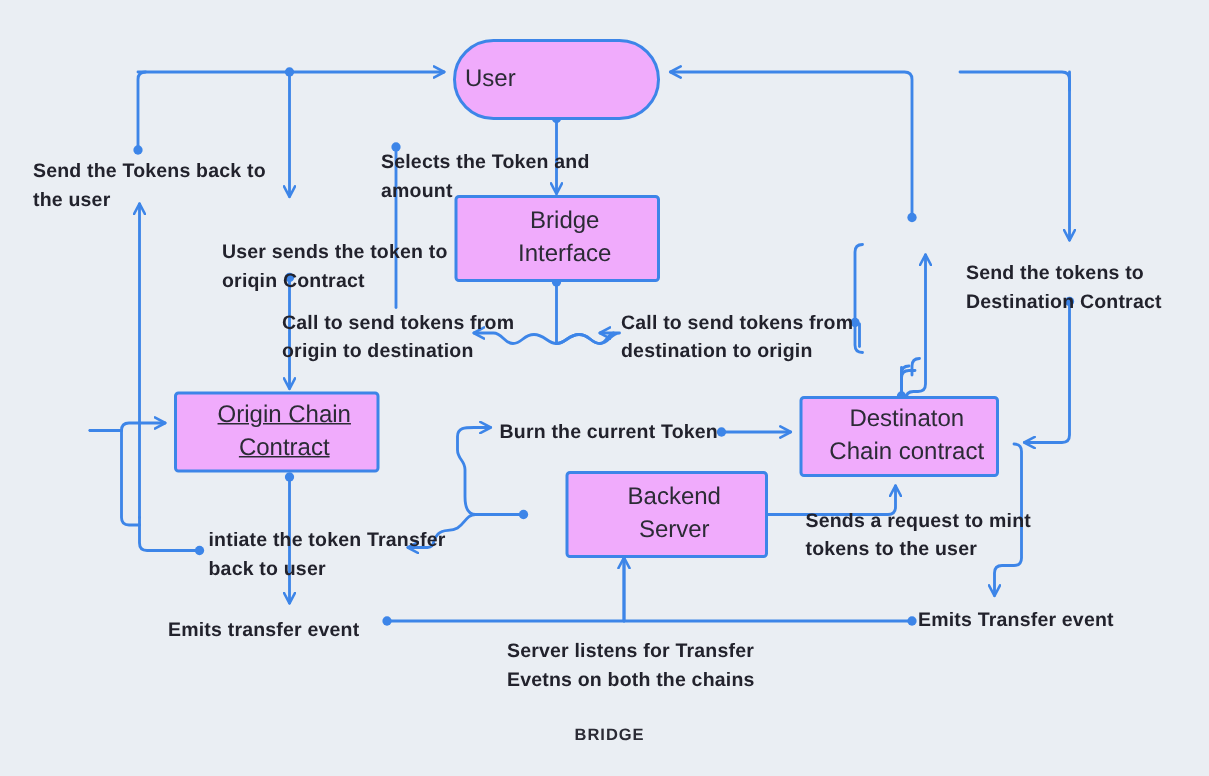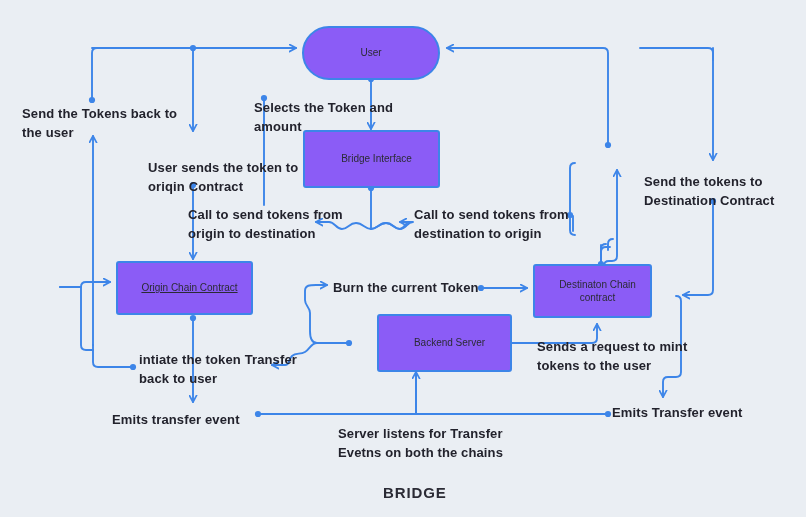--- a/index.html
+++ b/index.html
@@ -24,46 +24,45 @@
   svg#wires {
     position: absolute;
     top: 0;
     left: 0;
     width: 806px;
     height: 517px;
     pointer-events: none;
   }
   .node {
     position: absolute;
-    background: #8b5cf6;
+    background: #f0abfc;
     border: 2px solid #3d85e8;
     box-sizing: border-box;
     display: flex;
     align-items: center;
-    justify-content: center;
     text-align: center;
     color: #2b2b35;
-    font-size: 10px;
+    font-size: 16px;
     line-height: 1.35;
     padding: 2px 6px;
   }
   .node.rounded-box { border-radius: 3px; padding-left: 16px; }
   .node.pill { border-radius: 30px; }
   .label {
     position: absolute;
     color: #22222c;
     font-size: 13px;
     line-height: 1.45;
     white-space: pre-line;
     letter-spacing: 0.01em;
     font-weight: bold;
   }
   .title {
     position: absolute;
-    font-size: 15px;
+    font-size: 11px;
     font-weight: bold;
     color: #2b2b35;
     letter-spacing: 0.06em;
   }
 </style>
 </head>
 <body>
 
 <div id="canvas">
 
@@ -179,21 +178,21 @@
   </div>
 
   <div class="node rounded-box" style="left:116px; top:261px; width:137px; height:54px;text-decoration:underline;">
     <span>Origin Chain Contract</span>
   </div>
 
   <div class="node rounded-box" style="left:349px; top:314px; width:135px; height:58px;margin-left:28px;">
     <span>Backend Server</span>
   </div>
 
-  <div class="node rounded-box" style="left:533px; top:264px; width:119px; height:54px;">
+  <div class="node rounded-box" style="left:533px; top:264px; width:133px; height:54px;">
     <span>Destinaton Chain
 contract</span>
   </div>
 
   <div class="label" style="left:22px; top:105px;">Send the Tokens back to
 the user</div>
 
   <div class="label" style="left:114px; top:159px;margin-left:34px;">User sends the token to
 oriqin Contract</div>
 

